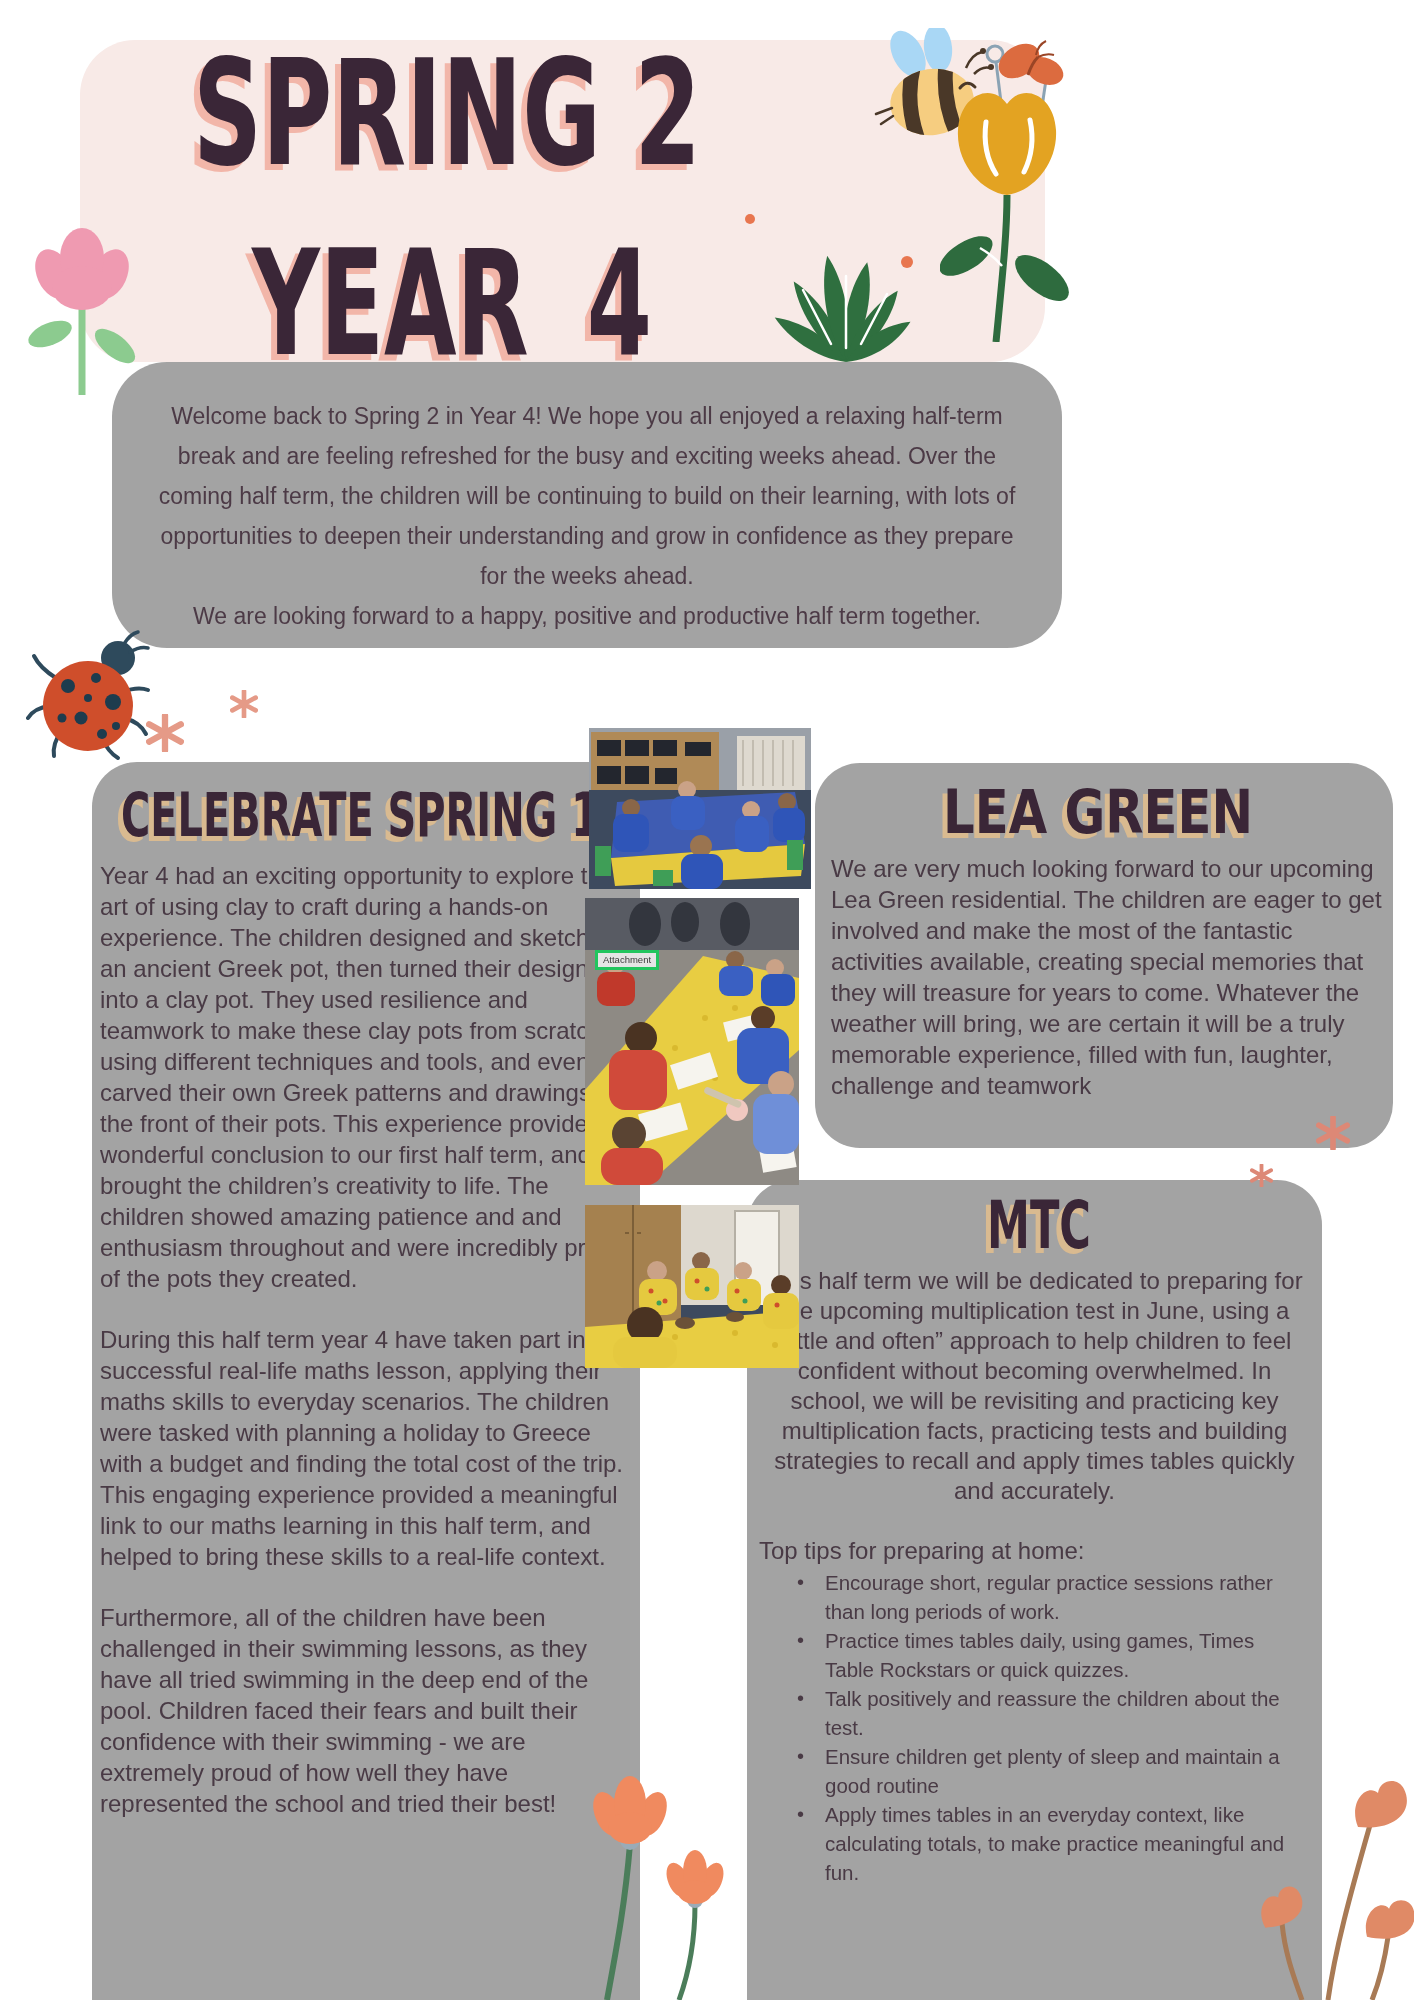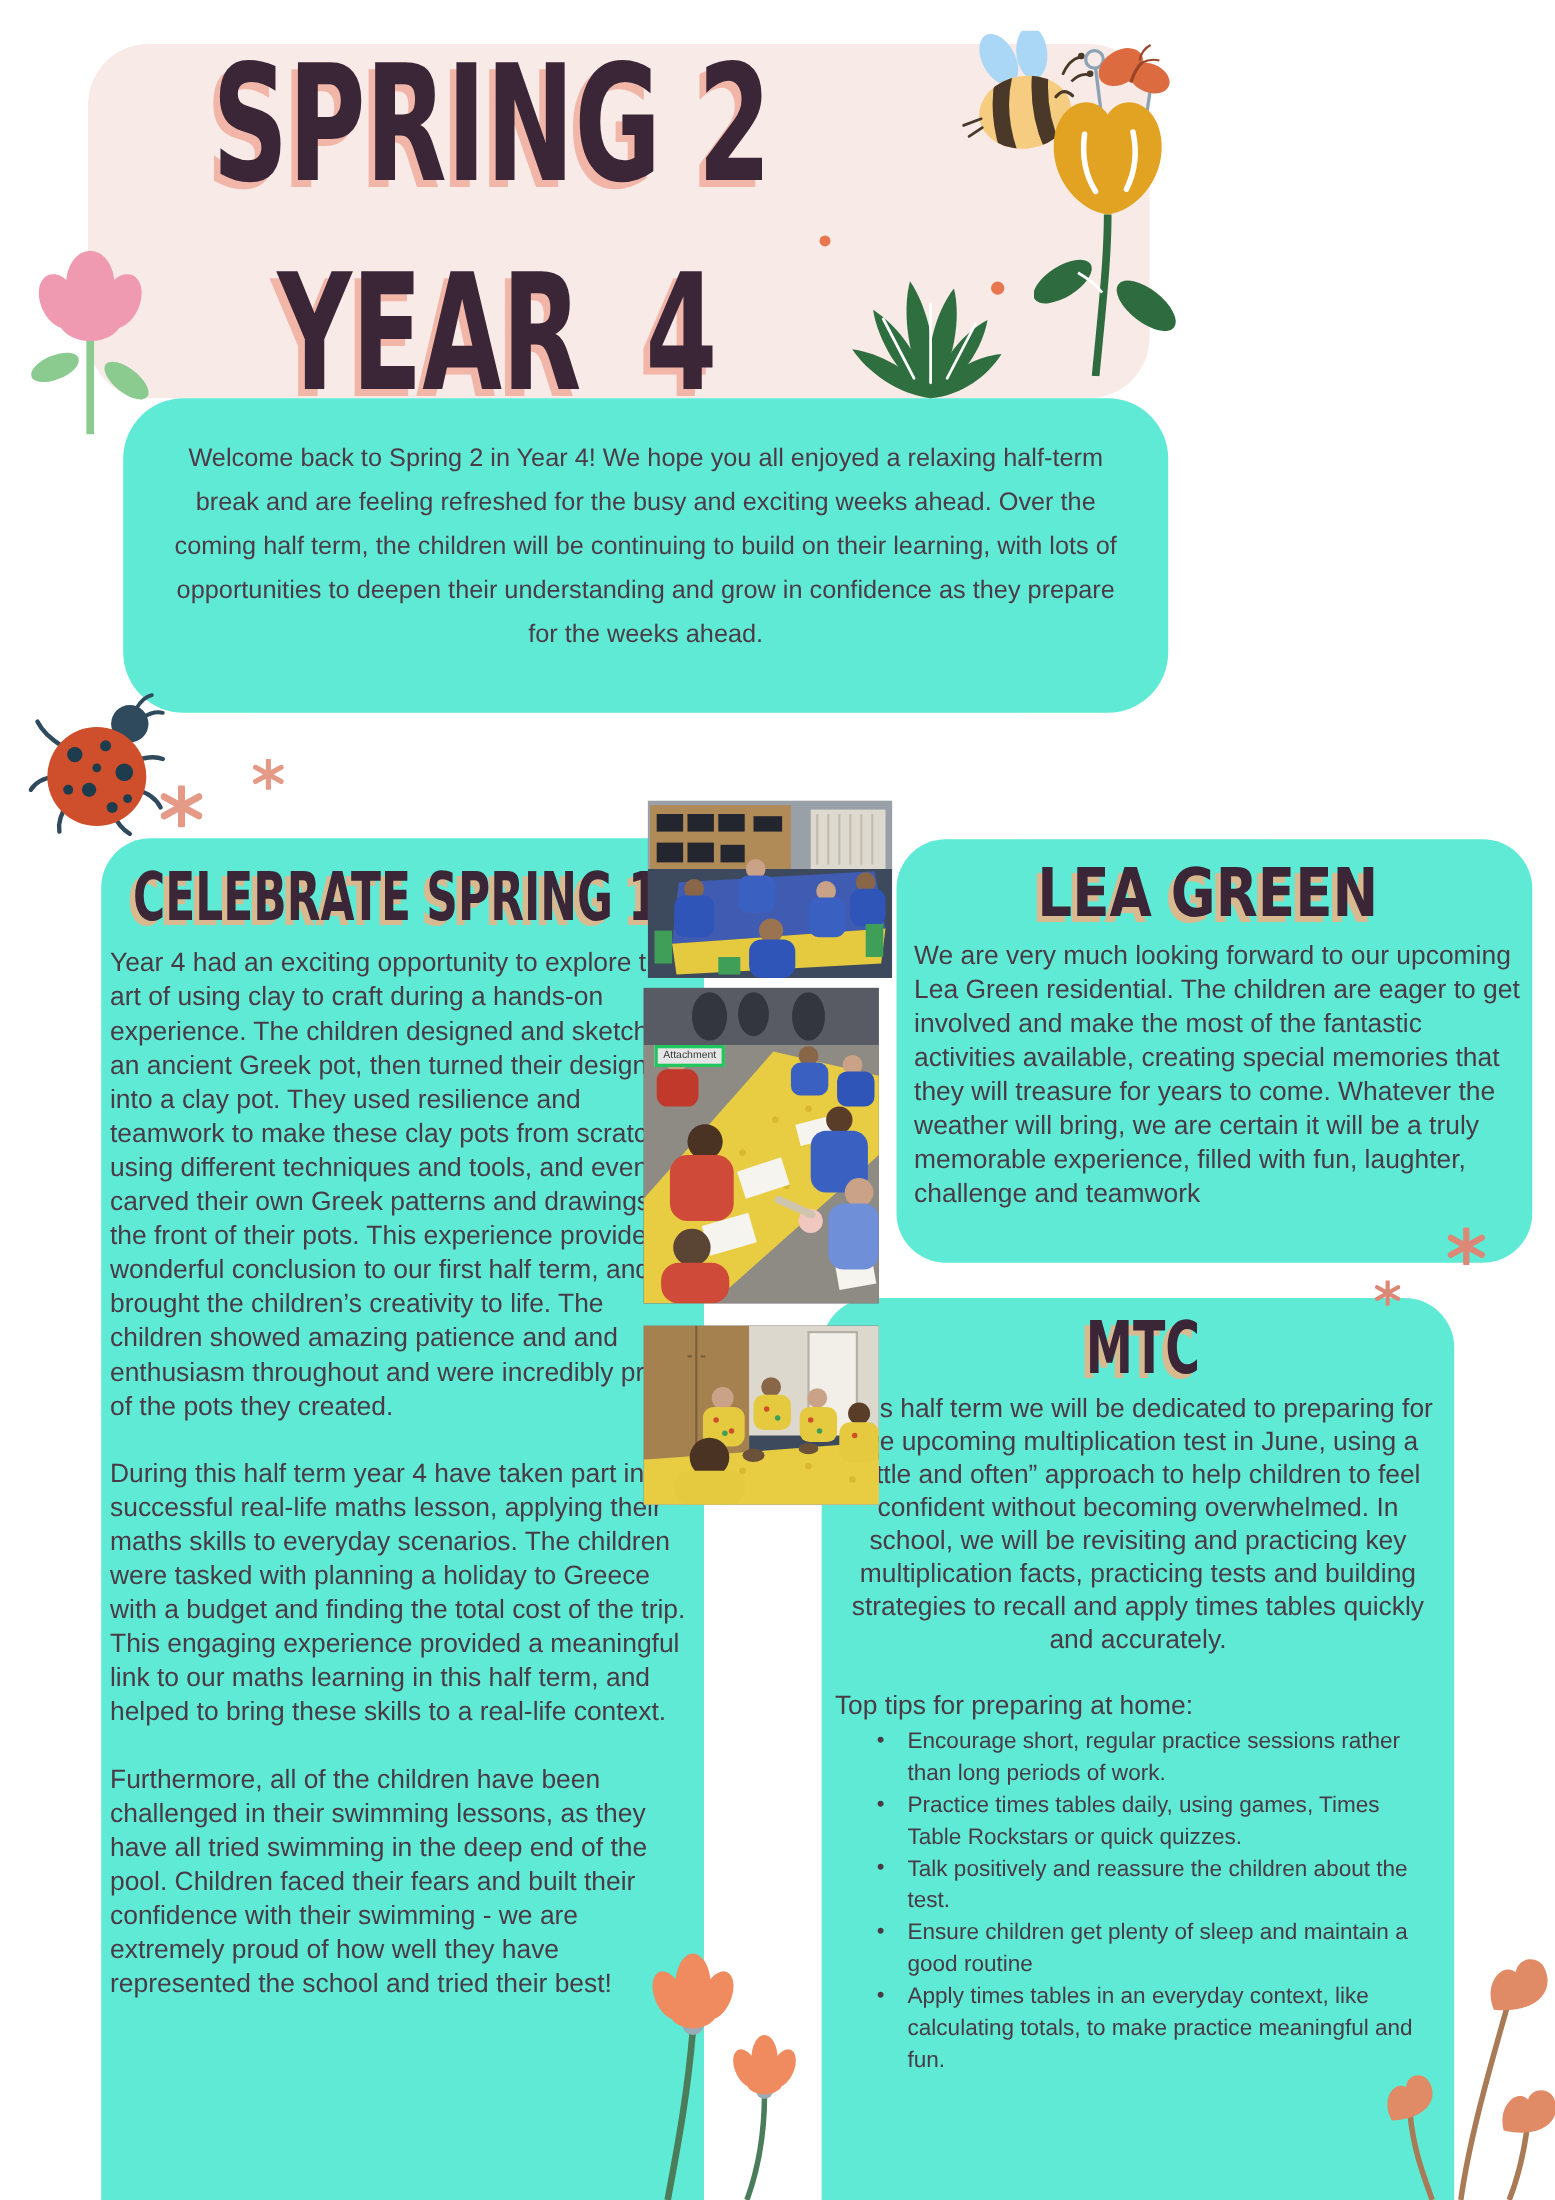--- a/index.html
+++ b/index.html
@@ -1,21 +1,21 @@
 <!DOCTYPE html>
 <html><head>
 <meta charset="utf-8">
 <style>
   html,body{margin:0;padding:0;}
   body{
     width:1414px;height:2000px;position:relative;background:#ffffff;
     font-family:"Liberation Sans", sans-serif;overflow:hidden;color:#493a45;
   }
   .abs{position:absolute;}
-  .card{position:absolute;background:#5eead4;border-radius:48px;}
+  .card{position:absolute;background:#a3a3a3;border-radius:48px;}
 
   
   #header-card{left:80px;top:40px;width:965px;height:322px;background:#f8eae7;border-radius:55px;}
 
   
   #welcome-card{left:112px;top:362px;width:950px;height:286px;border-radius:55px;}
   #welcome-card .txt{
     padding:34px 42px 0 42px;text-align:center;font-size:23px;line-height:40px;color:#4c3a46;
   }
 
@@ -145,20 +145,21 @@
   <ellipse cx="95" cy="146" rx="24" ry="11" fill="#8ccb8f" transform="rotate(38 95 146)"></ellipse>
   <ellipse cx="34" cy="74" rx="17" ry="26" fill="#ef9ab1" transform="rotate(-24 34 74)"></ellipse>
   <ellipse cx="90" cy="74" rx="17" ry="26" fill="#ef9ab1" transform="rotate(24 90 74)"></ellipse>
   <ellipse cx="62" cy="58" rx="22" ry="30" fill="#ef9ab1"></ellipse>
   <ellipse cx="62" cy="88" rx="30" ry="22" fill="#ef9ab1"></ellipse>
 </svg>
 
 <div id="welcome-card" class="card">
   <div class="txt">
     <div>Welcome back to Spring 2 in Year 4! We hope you all enjoyed a relaxing half-term break and are feeling refreshed for the busy and exciting weeks ahead. Over the coming half term, the children will be continuing to build on their learning, with lots of opportunities to deepen their understanding and grow in confidence as they prepare for the weeks ahead.</div>
+    <div>We are looking forward to a happy, positive and productive half term together.</div>
   </div>
 </div>
 
 <svg class="deco" style="left:26px;top:626px;" width="134" height="136" viewBox="0 0 134 136">
   <g stroke="#2e4a5c" stroke-width="4" fill="none" stroke-linecap="round">
     <path d="M30,52 Q14,42 8,30"></path>
       <path d="M24,80 Q8,82 2,92"></path>
       <path d="M36,104 Q26,118 28,130"></path>
     <path d="M96,66 Q112,60 122,64"></path>
       <path d="M98,92 Q114,96 120,108"></path>

